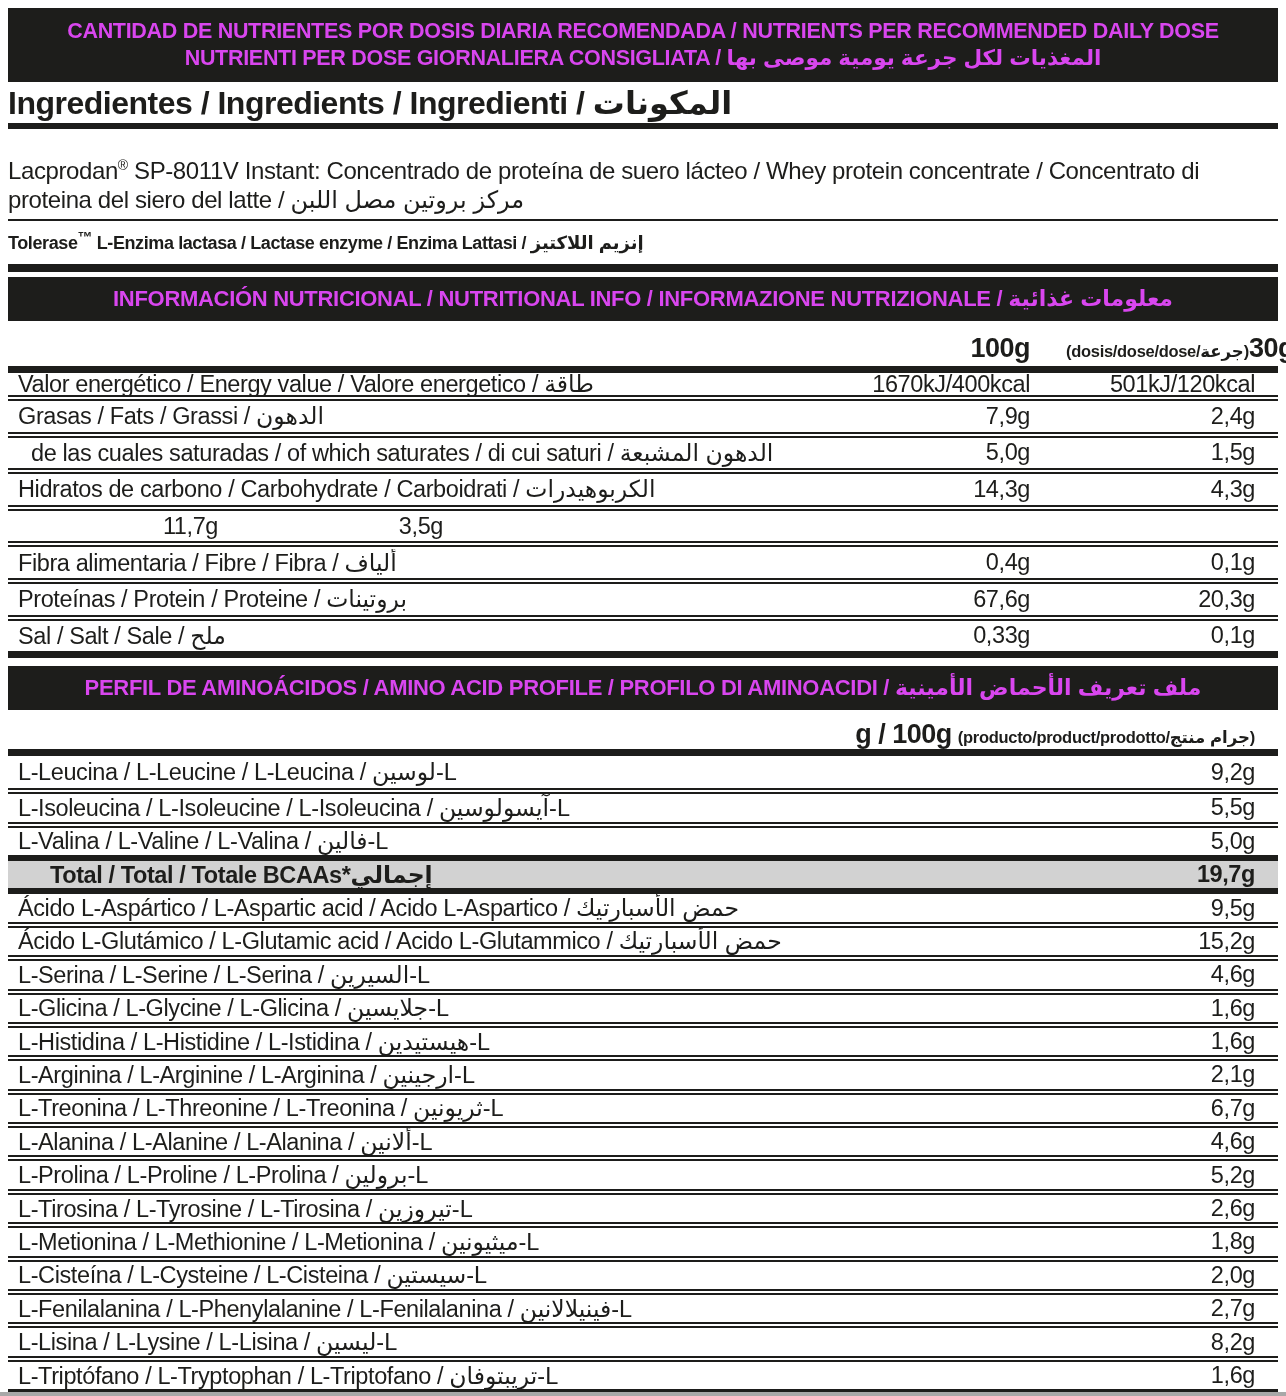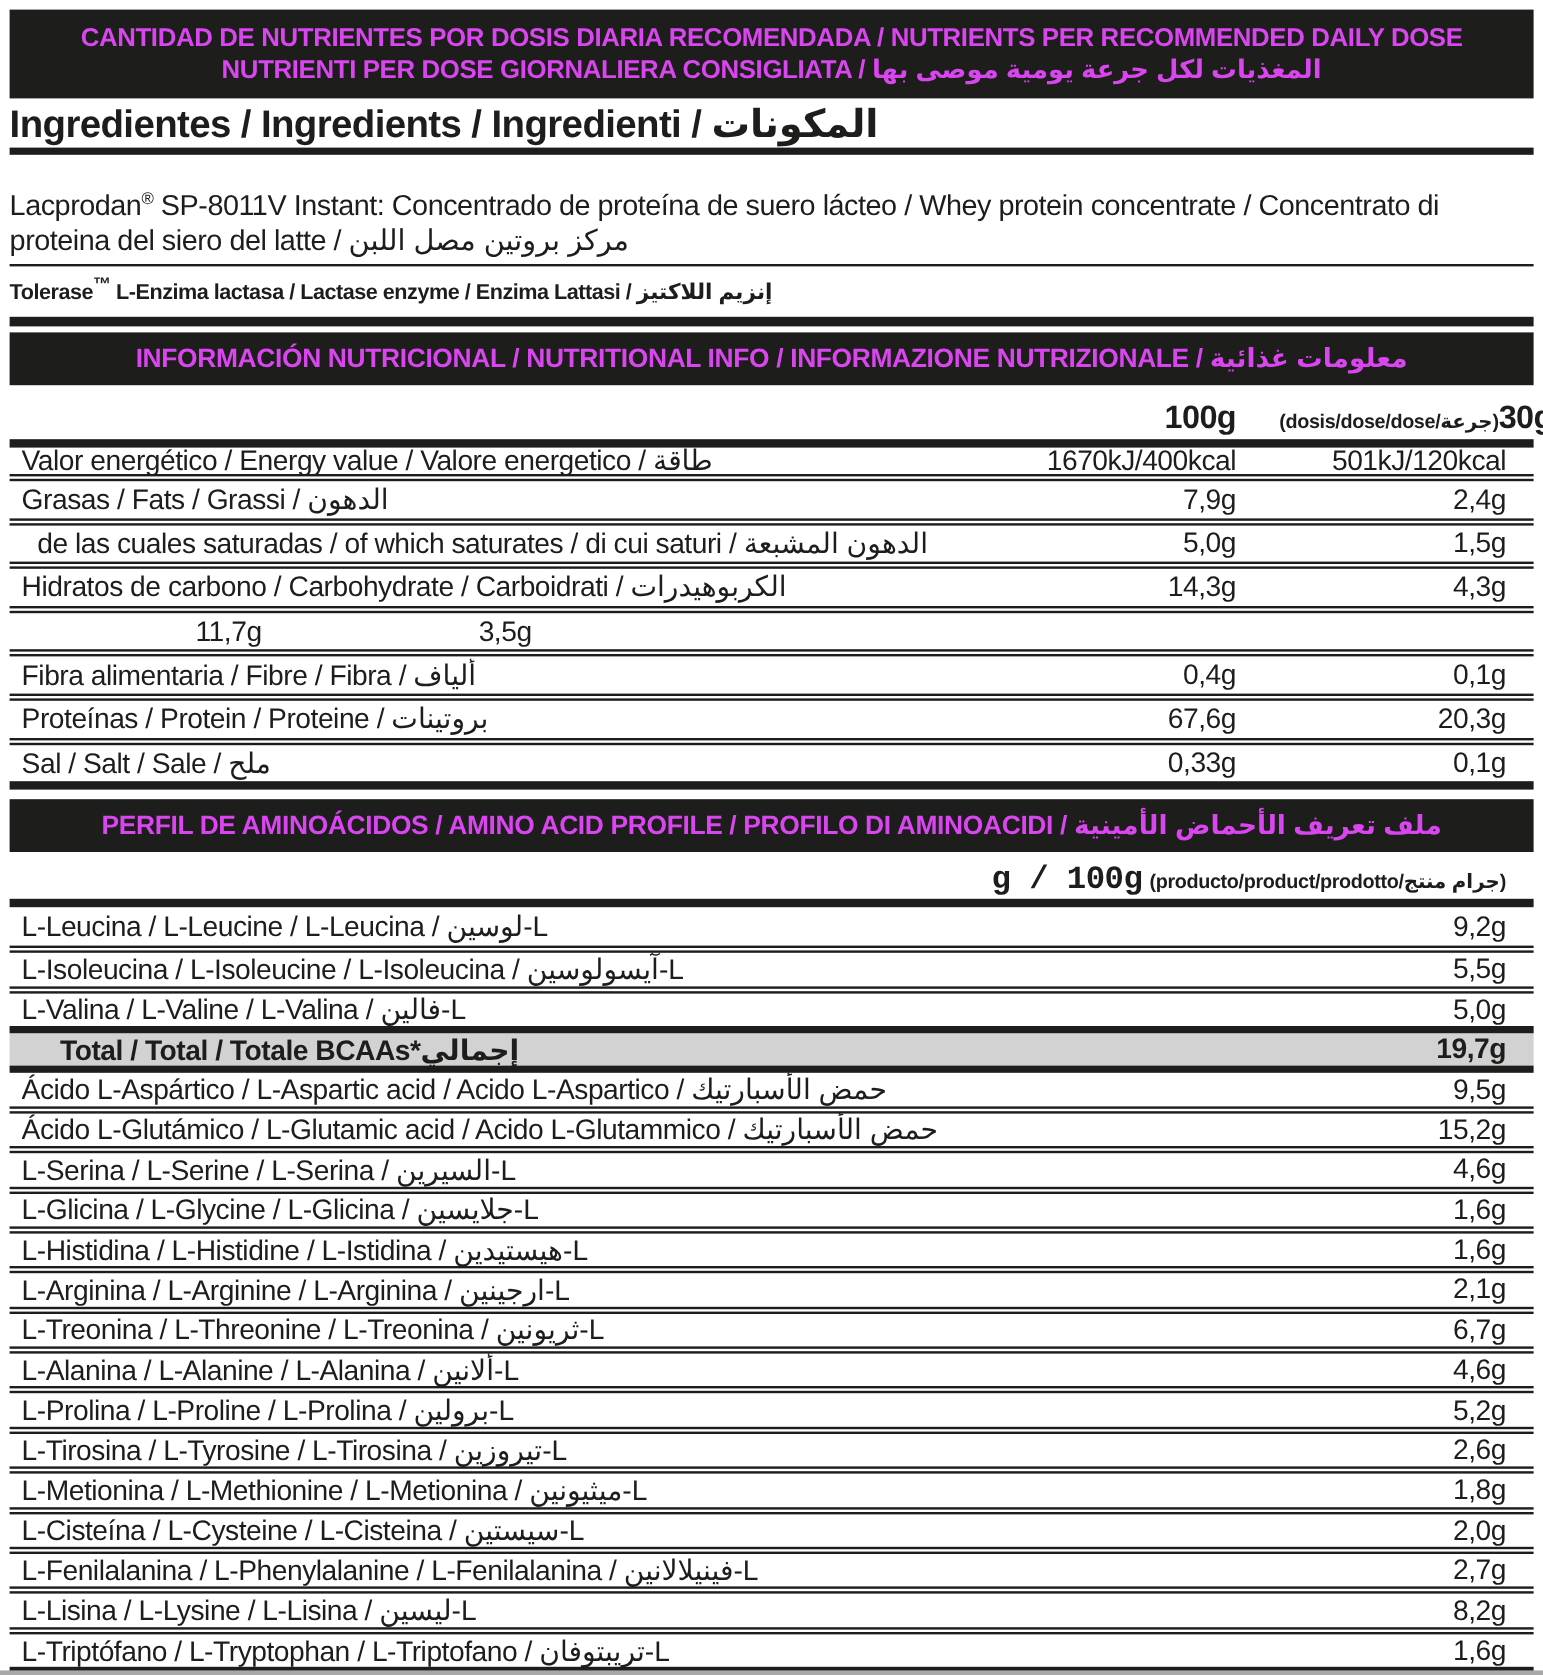--- a/index.html
+++ b/index.html
@@ -42,21 +42,21 @@
     padding-right:23px;
   }
   .col-head .spacer{flex:1;}
   .col-head .c100{width:200px;text-align:right;font-size:27px;font-weight:bold;letter-spacing:-0.5px;}
   .col-head .c30{width:225px;text-align:right;font-size:27px;font-weight:bold;letter-spacing:-0.5px;white-space:nowrap;padding-left:36px;}
   .col-head .note{font-size:16.5px;font-weight:bold;letter-spacing:-0.3px;}
   .amino-head{
     display:flex;align-items:baseline;justify-content:flex-end;
     margin-top:9px;height:26px;padding-right:23px;gap:6px;
   }
-  .amino-head .unit{font-size:27px;font-weight:bold;letter-spacing:-0.5px;font-family:Liberation Mono, monospace;}
+  .amino-head .unit{font-size:27px;font-weight:bold;letter-spacing:-0.5px;}
   .amino-head .note{font-size:16.5px;font-weight:bold;letter-spacing:-0.3px;}
 
   
   .dtable{border-top:7px solid var(--ink);margin-top:3px;}
   .ntable{border-bottom:7px solid var(--ink);}
   .atable{border-bottom:8px solid var(--ink);margin-top:4px;}
   .trow{
     display:flex;align-items:center;
     padding:0 23px 0 10px;
     font-size:23.5px;letter-spacing:-0.4px;

